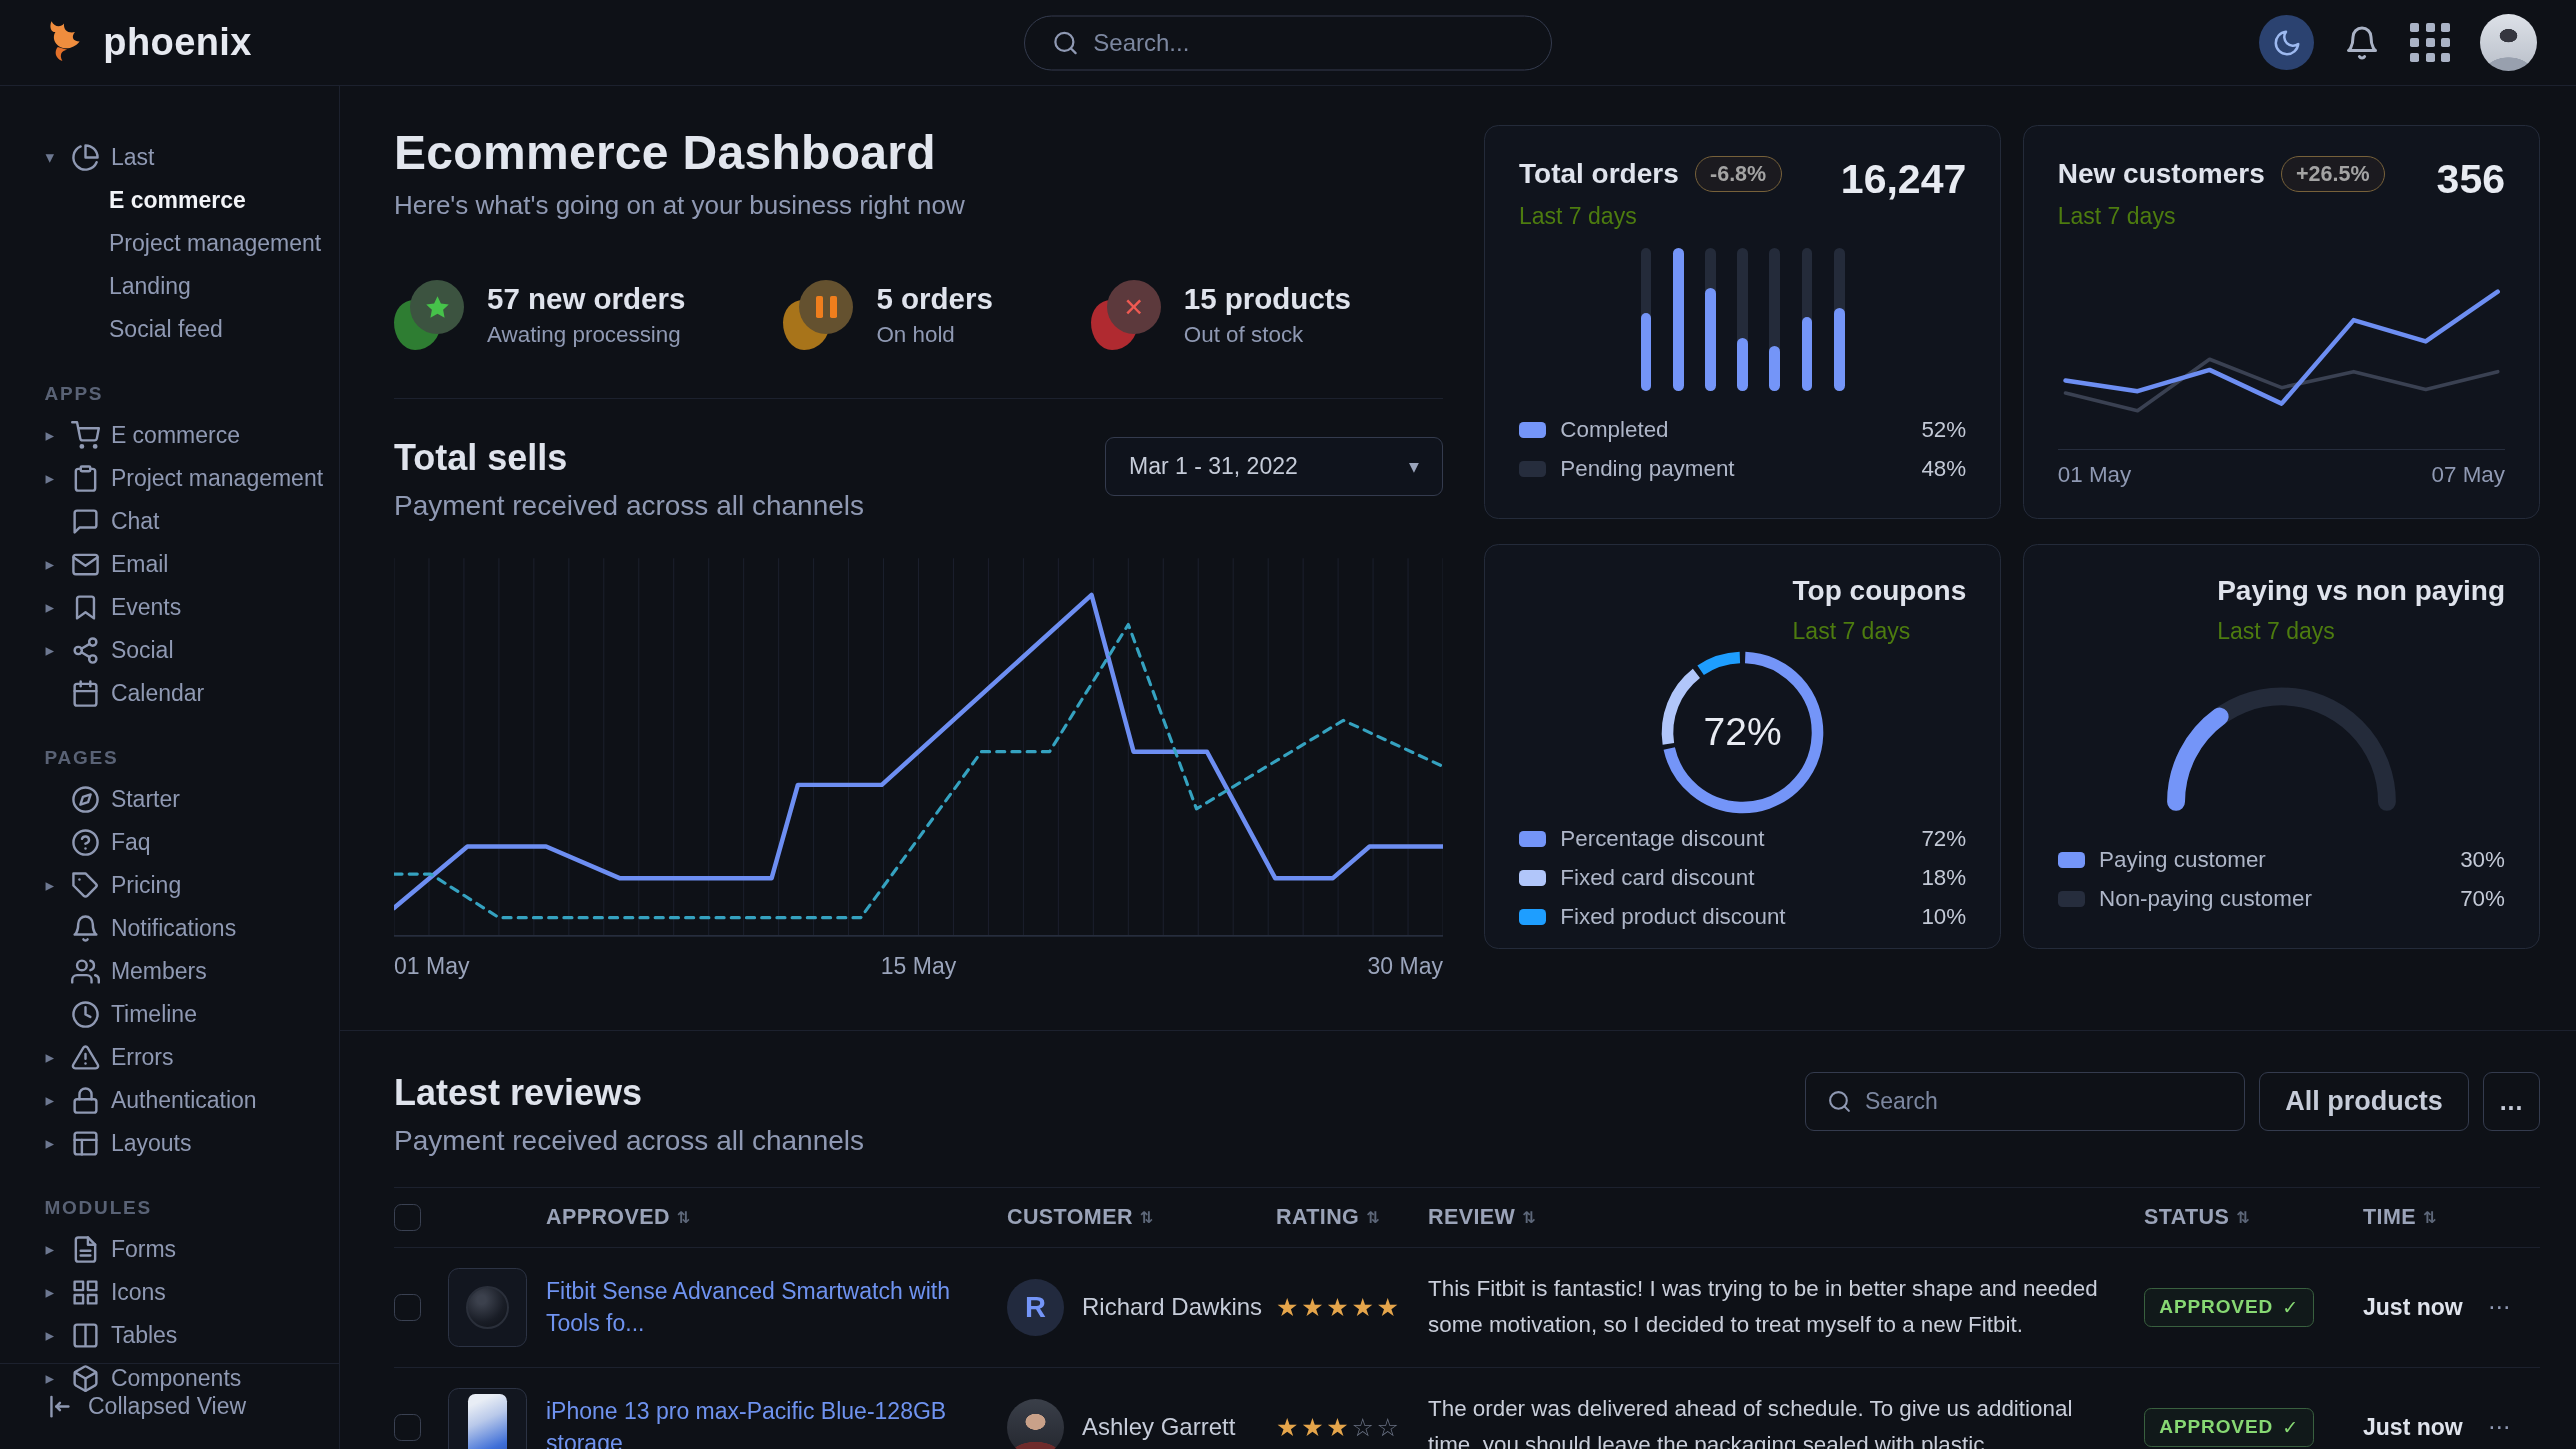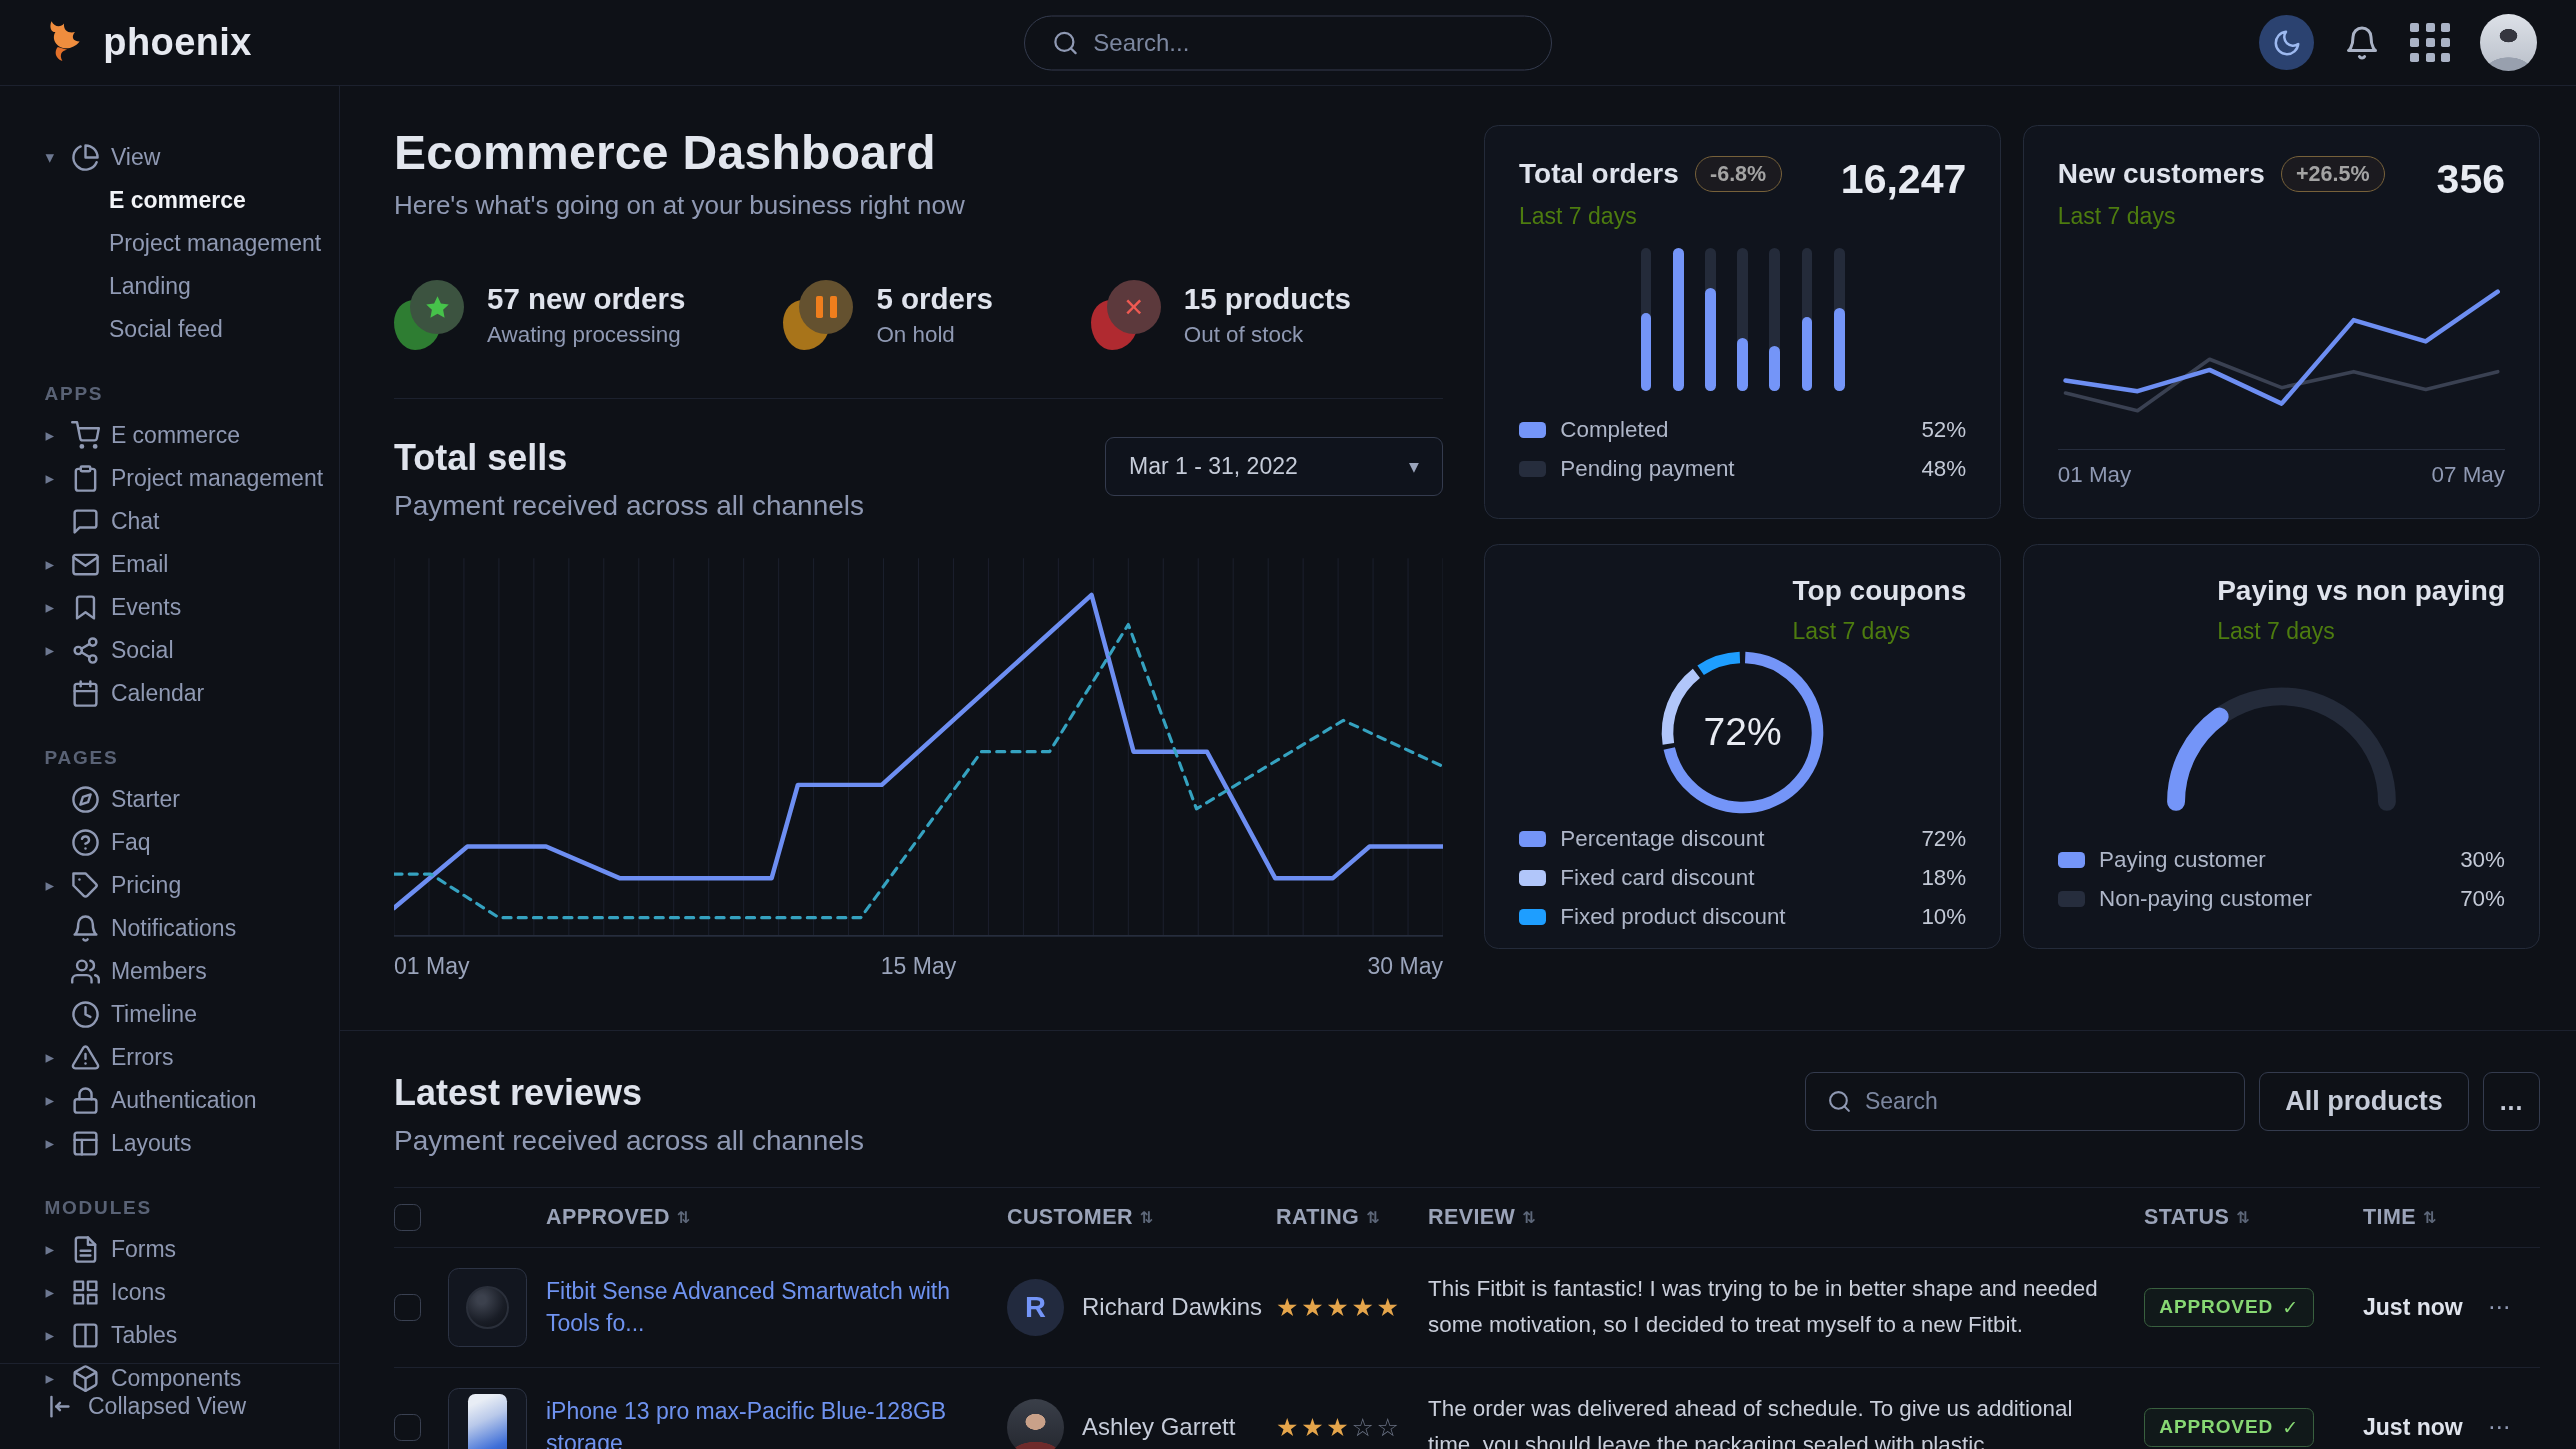--- a/index.html
+++ b/index.html
@@ -232,21 +232,21 @@
   <aside class="sidebar">
     <nav class="side-nav" id="sidebar-nav">
         <div class="side-item">
           <span class="caret">▾</span>
           <span class="icon">
             <svg viewBox="0 0 24 24" fill="none" stroke="currentColor" stroke-width="2" stroke-linecap="round" stroke-linejoin="round">
               <path d="M21.21 15.89A10 10 0 1 1 8 2.83"></path>
               <path d="M22 12A10 10 0 0 0 12 2v10z"></path>
             </svg>
           </span>
-          <span>View</span>
+          <span>Last</span>
         </div>
         <div class="side-sub-item active">
           <span>E commerce</span>
         </div>
         <div class="side-sub-item">
           <span>Project management</span>
         </div>
         <div class="side-sub-item">
           <span>Landing</span>
         </div>

